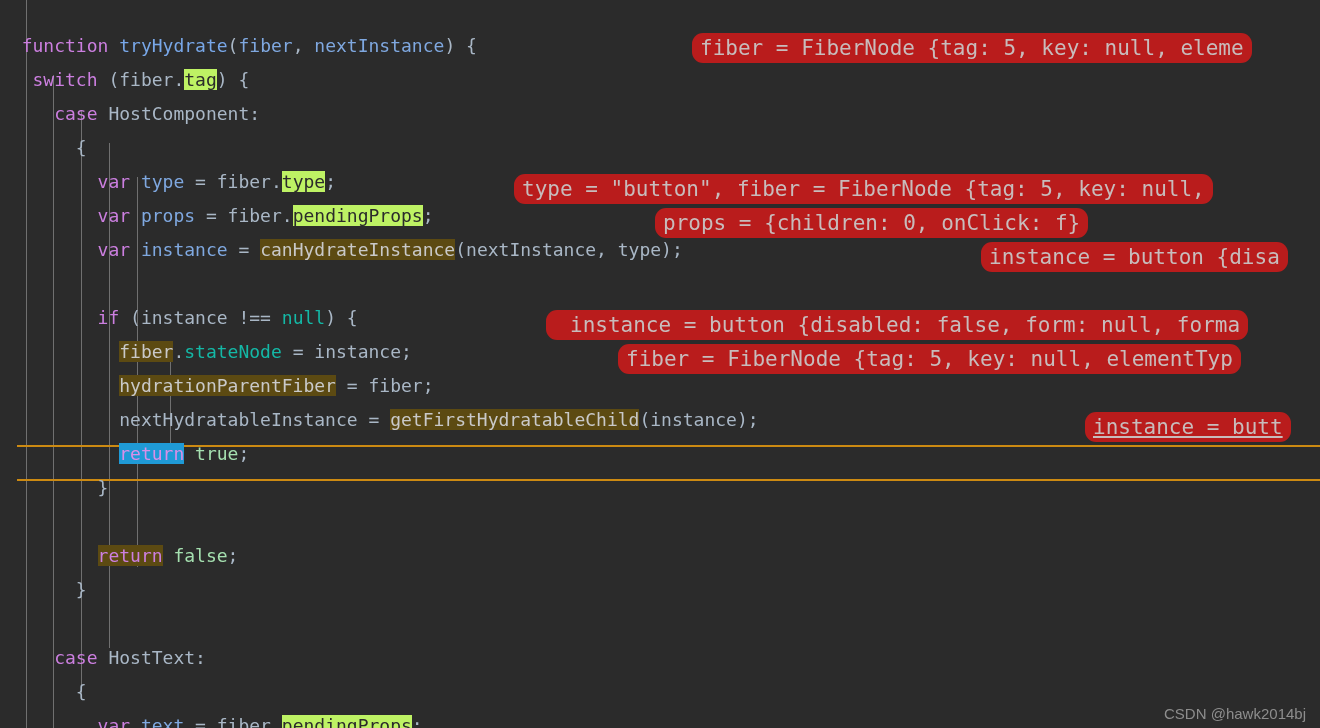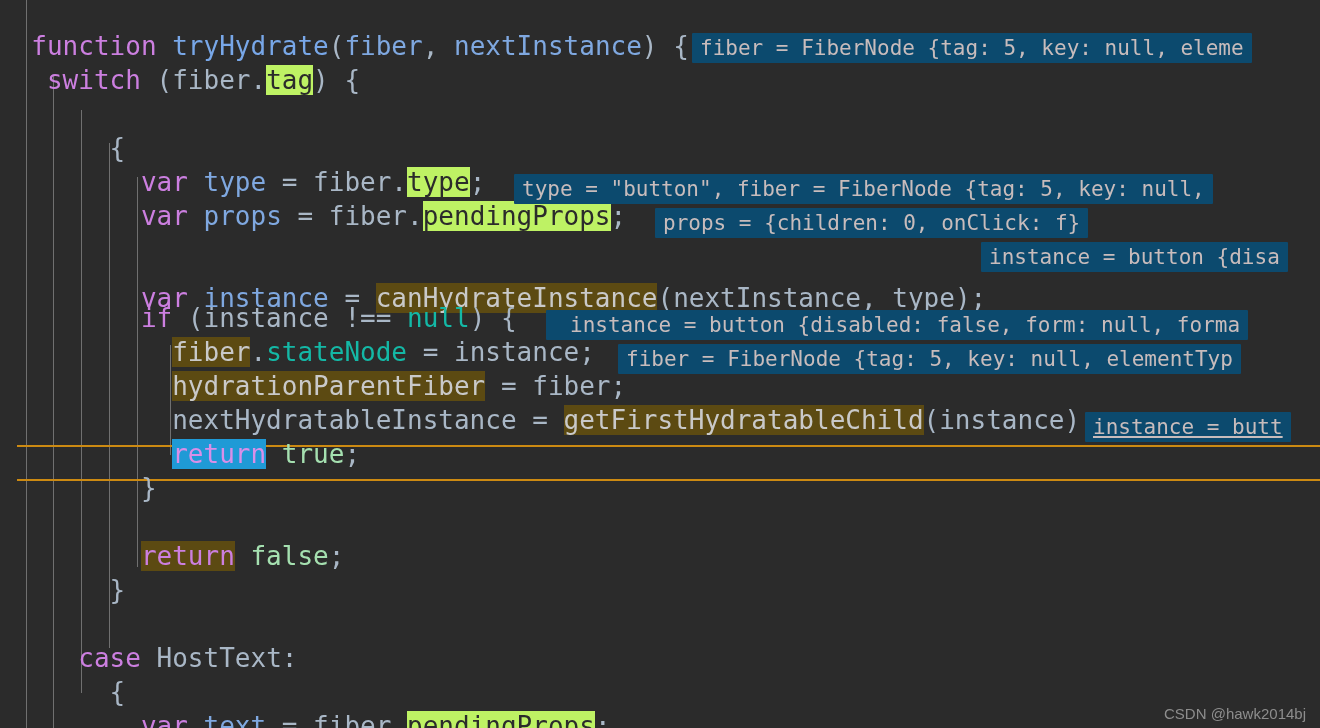--- a/index.html
+++ b/index.html
@@ -44,21 +44,21 @@
   .code-layer {
     position: absolute;
     inset: 0;
   }
   .line {
     position: absolute;
     left: 0;
     right: 0;
     height: 34px;
     line-height: 34px;
-    font-size: 26px;
+    font-size: 18px;
     white-space: pre;
     color: #a9b7c6;
     letter-spacing: 0;
   }
   .line .ind { color: transparent; }
 
   
   .kw      { color: #cc7fe0; }          
   .fn      { color: #78a7e8; }          
   .param   { color: #7fa8e0; }          
@@ -86,25 +86,25 @@
     color: #d98fe8;
   }
 
   
   .hint {
     position: absolute;
     height: 30px;
     line-height: 30px;
     font-size: 21px;
     white-space: pre;
-    background: #0c4a6e;
+    background: #b91c1c;
     color: #c8bcbc;
     padding: 0 8px;
     box-sizing: border-box;
-    border-radius: 1px;
+    border-radius: 11px;
   }
 
   
   .watermark {
     position: absolute;
     right: 14px;
     bottom: 6px;
     font-family: "Liberation Sans", sans-serif;
     font-size: 15px;
     color: #8d8d8d;
@@ -126,24 +126,25 @@
     </div>
 
   <div id="exec-rules">
       <div class="exec-rule" style="top: 445px;"></div>
       <div class="exec-rule" style="top: 479px;"></div>
     </div>
 
   <div class="code-layer" id="code-layer">
       <div class="line" style="top: 29px;"><span class="ind">  </span><span class="kw">function</span><span class="plain"> </span><span class="fn">tryHydrate</span><span class="punct">(</span><span class="param">fiber</span><span class="punct">, </span><span class="param">nextInstance</span><span class="punct">) {</span></div>
       <div class="line" style="top: 63px;"><span class="ind">   </span><span class="kw">switch</span><span class="plain"> (fiber.</span><span class="hl-gold">tag</span><span class="plain">) {</span></div>
+      <div class="line" style="top: 97px;"><span class="ind">     </span><span class="kw">case</span><span class="plain"> HostComponent:</span></div>
       <div class="line" style="top: 131px;"><span class="ind">       </span><span class="plain">{</span></div>
       <div class="line" style="top: 165px;"><span class="ind">         </span><span class="kw">var</span><span class="plain"> </span><span class="param">type</span><span class="plain"> = fiber.</span><span class="hl-gold">type</span><span class="plain">;</span></div>
       <div class="line" style="top: 199px;"><span class="ind">         </span><span class="kw">var</span><span class="plain"> </span><span class="param">props</span><span class="plain"> = fiber.</span><span class="hl-gold">pendingProps</span><span class="plain">;</span></div>
-      <div class="line" style="top: 233px; margin-top: 48px;"><span class="ind">         </span><span class="kw">var</span><span class="plain"> </span><span class="param">instance</span><span class="plain"> = </span><span class="hl-olive">canHydrateInstance</span><span class="plain">(nextInstance, type);</span></div>
+      <div class="line" style="top: 233px;"><span class="ind">         </span><span class="kw">var</span><span class="plain"> </span><span class="param">instance</span><span class="plain"> = </span><span class="hl-olive">canHydrateInstance</span><span class="plain">(nextInstance, type);</span></div>
       <div class="line" style="top: 267px;"></div>
       <div class="line" style="top: 301px;"><span class="ind">         </span><span class="kw">if</span><span class="plain"> (instance !== </span><span class="nullk">null</span><span class="plain">) {</span></div>
       <div class="line" style="top: 335px;"><span class="ind">           </span><span class="hl-olive">fiber</span><span class="plain">.</span><span class="field-y">stateNode</span><span class="plain"> = instance;</span></div>
       <div class="line" style="top: 403px;"><span class="ind">           </span><span class="plain">nextHydratableInstance = </span><span class="hl-olive">getFirstHydratableChild</span><span class="plain">(instance);</span></div>
       <div class="line" style="top: 369px;"><span class="ind">           </span><span class="hl-olive">hydrationParentFiber</span><span class="plain"> = fiber;</span></div>
       <div class="line" style="top: 437px;"><span class="ind">           </span><span class="hl-cyan">return</span><span class="plain"> </span><span class="boolv">true</span><span class="plain">;</span></div>
       <div class="line" style="top: 471px;"><span class="ind">         </span><span class="plain">}</span></div>
       <div class="line" style="top: 505px;"></div>
       <div class="line" style="top: 539px;"><span class="ind">         </span><span class="hl-olive-kw">return</span><span class="plain"> </span><span class="boolv">false</span><span class="plain">;</span></div>
       <div class="line" style="top: 573px;"><span class="ind">       </span><span class="plain">}</span></div>

